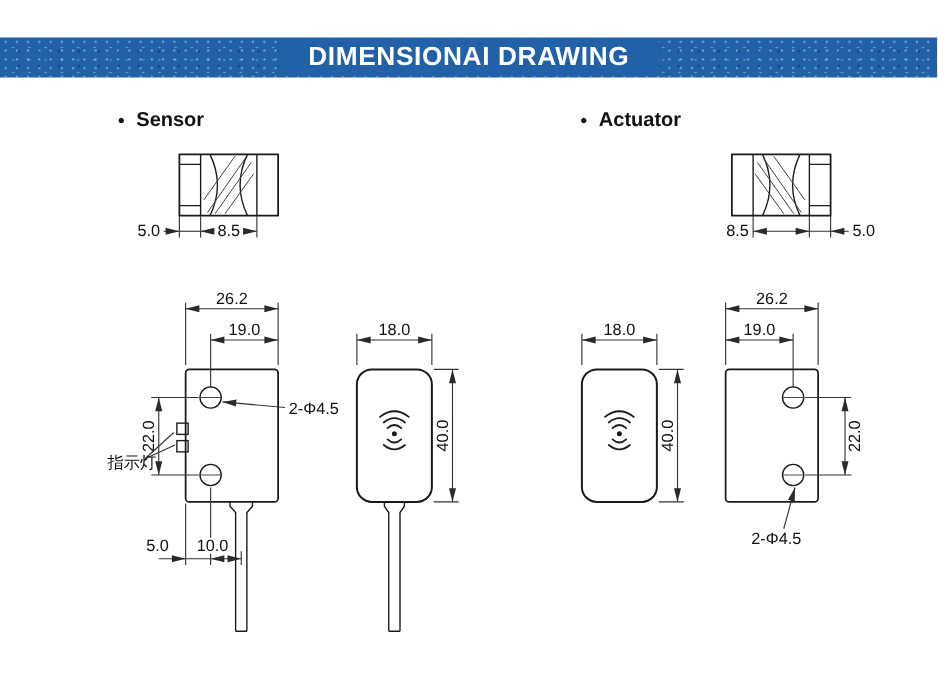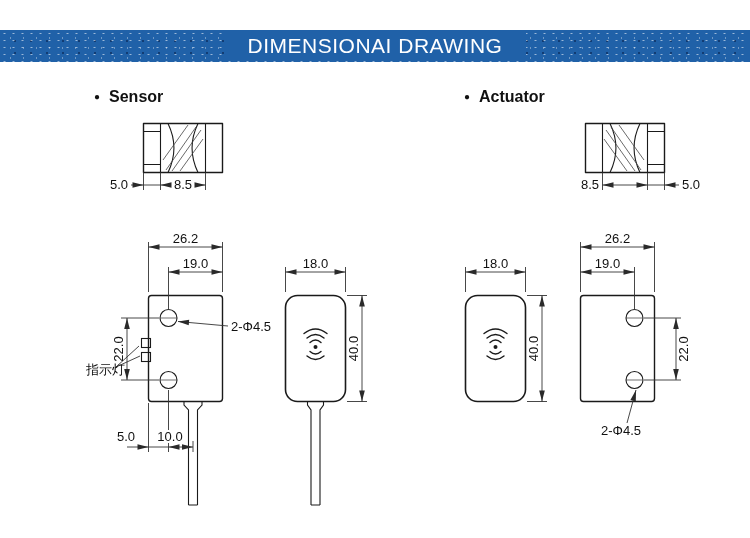--- a/index.html
+++ b/index.html
@@ -8,21 +8,21 @@
   .banner{position:absolute;top:30px;left:0;width:750px;height:32px;
         display:flex;align-items:center;justify-content:center;
         background-color:#2061a8;
         background-image:
           radial-gradient(rgba(255,255,255,.55) .8px, rgba(255,255,255,0) 1.2px),
           radial-gradient(rgba(255,255,255,.35) .7px, rgba(255,255,255,0) 1.1px),
           radial-gradient(rgba(8,35,80,.6) .9px, rgba(8,35,80,0) 1.3px);
         background-size:9px 7px,13px 10px,16px 12px;
         background-position:0 0,4px 3px,7px 5px;}
   .banner-title{background:#2061a8;padding:3px 24px;color:#fff;font-size:21px;
-        font-weight:normal;letter-spacing:.5px;white-space:nowrap;}
+        font-weight:bold;letter-spacing:.5px;white-space:nowrap;}
   .section-label{position:absolute;top:88px;display:flex;align-items:center;gap:9px;
         font-size:16px;font-weight:bold;color:#111;}
   .section-label .bullet{font-size:10px;line-height:1;}
   #sensor-label{left:94px;}
   #actuator-label{left:464px;}
   svg.drawing{position:absolute;top:0;left:0;}
   .outline{stroke:#1a1a1a;stroke-width:1.4;fill:none;stroke-linejoin:round;}
   .outline2{stroke:#1a1a1a;stroke-width:1.6;fill:none;}
   .line1{stroke:#1a1a1a;stroke-width:1.1;fill:none;}
   .thin{stroke:#333;stroke-width:.7;fill:none;}

